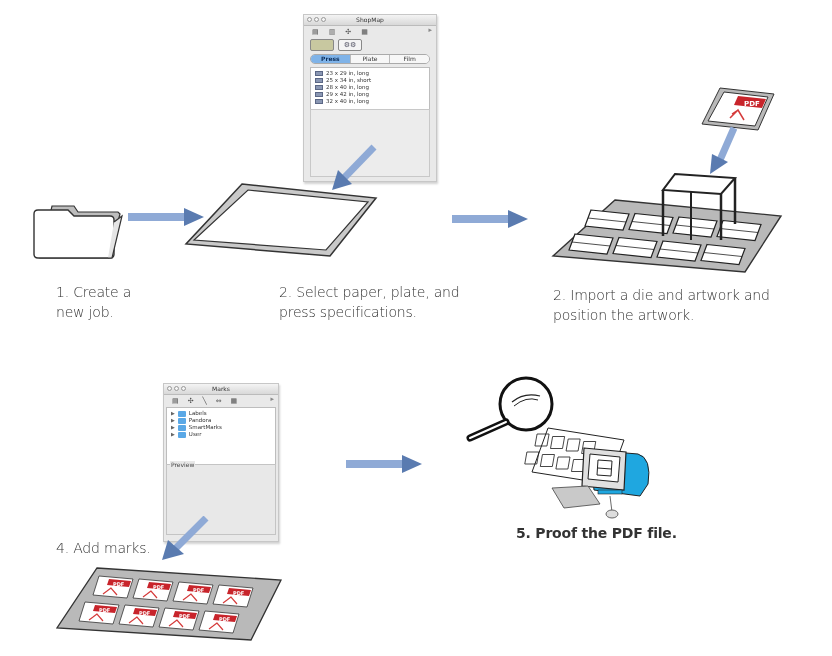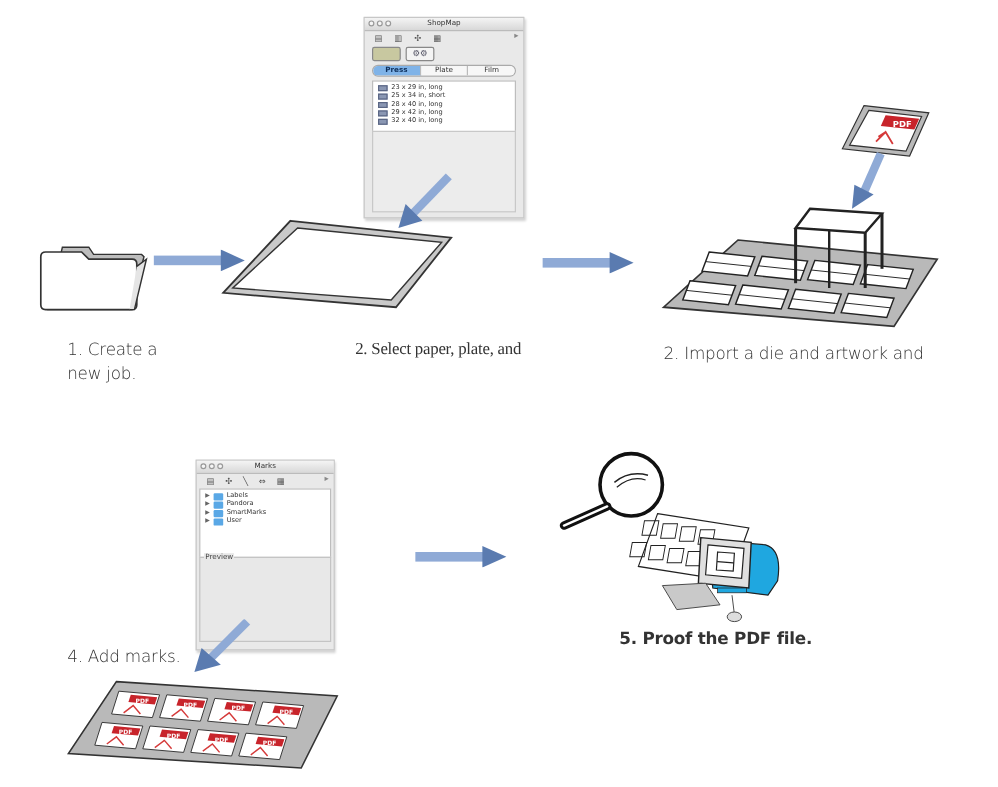--- a/index.html
+++ b/index.html
@@ -302,24 +302,26 @@
 
   <polygon points="104,116 140,114 152,132 116,136" fill="#c9c9c9" stroke="#444" stroke-width="0.8"></polygon>
   <line x1="162" y1="124" x2="164" y2="140" stroke="#444" stroke-width="0.8"></line>
   <ellipse cx="164" cy="142" rx="6" ry="4" fill="#ddd" stroke="#444" stroke-width="0.8"></ellipse>
 </svg>
 
 <div class="caption" style="left:56px;top:282px;">
   <div>1. Create a</div>
   <div>new job.</div>
 </div>
-<div class="caption" style="left:296px;top:282px;font-family:Liberation Serif, serif;">
+<div class="caption" style="left:279px;top:282px;">
   <div>2. Select paper, plate, and</div>
+  <div>press specifications.</div>
 </div>
 <div class="caption" style="left:553px;top:285px;">
   <div>2. Import a die and artwork and</div>
+  <div>position the artwork.</div>
 </div>
 <div class="caption" style="left:56px;top:507px;margin-top:31px;">
   <div>4. Add marks.</div>
 </div>
 <div class="caption" style="left:516px;top:523px;font-weight:bold;">
   <div>5. Proof the PDF file.</div>
 </div>
 
 </body></html>

